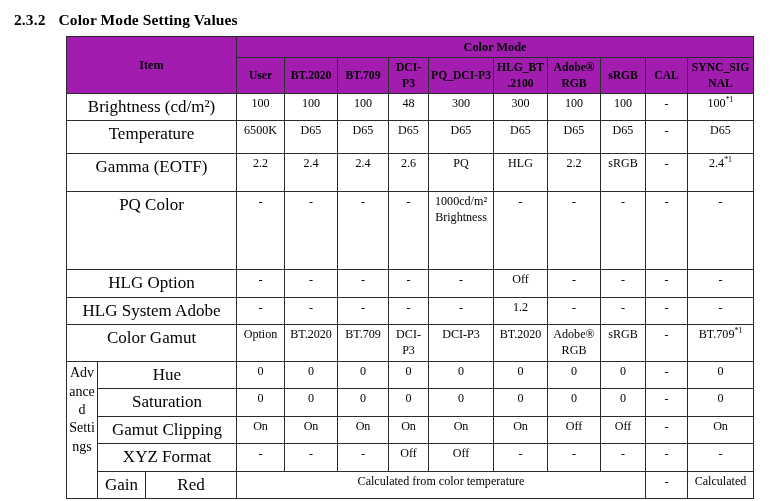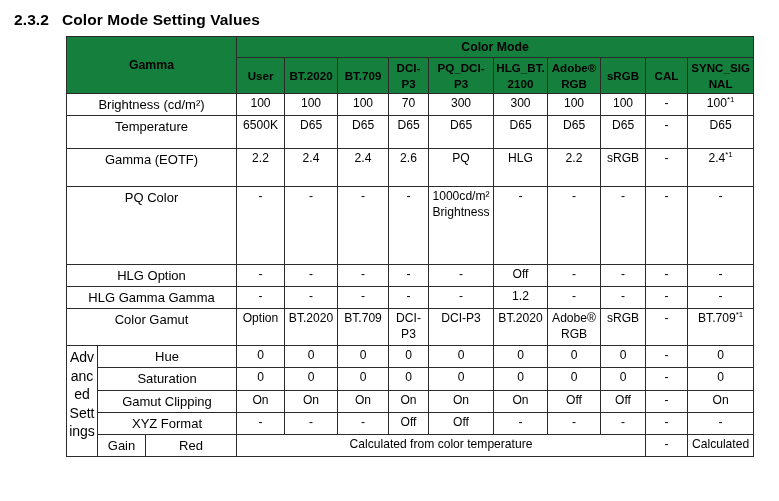--- a/index.html
+++ b/index.html
@@ -8,20 +8,21 @@
     width: 779px; height: 501px;
     background: #ffffff;
     font-family: "Liberation Sans", sans-serif;
     overflow: hidden;
   }
   .page {
     position: relative;
     width: 779px;
     height: 445px;
     background: #ffffff;
+    font-family: Liberation Serif, serif;
   }
   .heading {
     position: absolute;
     left: 14px;
     top: 11px;
     font-size: 15.5px;
     font-weight: bold;
     color: #000;
     letter-spacing: 0.1px;
     white-space: nowrap;
@@ -46,31 +47,31 @@
     padding: 2px 2px;
     vertical-align: top;
     text-align: center;
     font-weight: normal;
     line-height: 1.32;
     overflow: hidden;
     word-wrap: break-word;
     overflow-wrap: break-word;
   }
   table.ct thead th {
-    background: #15803d;
+    background: #a21caf;
     font-weight: bold;
     vertical-align: middle;
   }
   th.item-head { font-size: 12.3px; }
   th.cm-head { font-size: 12.3px; }
   td.item-label, th.item-label {
     text-align: left;
     padding-left: 5px;
     vertical-align: top;
-    font-size: 13px;
+    font-size: 17px;
   }
   td.val { font-size: 12.1px; }
   td.adv-vert {
     text-align: left;
     padding-left: 3px;
     font-size: 14px;
     vertical-align: top;
     line-height: 1.28;
   }
   sup { font-size: 0.65em; vertical-align: super; line-height: 0; }
@@ -96,21 +97,21 @@
         <col style="width:40px">
         <col style="width:65px">
         <col style="width:54px">
         <col style="width:53px">
         <col style="width:45px">
         <col style="width:42px">
         <col style="width:66px">
       </colgroup>
       <thead>
         <tr>
-          <th class="item-head" colspan="3" rowspan="2">Gamma</th>
+          <th class="item-head" colspan="3" rowspan="2">Item</th>
           <th class="cm-head" colspan="10">Color Mode</th>
         </tr>
         <tr>
           <th>User</th>
           <th>BT.2020</th>
           <th>BT.709</th>
           <th>DCI-P3</th>
           <th>PQ_DCI-P3</th>
           <th>HLG_BT.2100</th>
           <th>Adobe®RGB</th>
@@ -118,21 +119,21 @@
           <th>CAL</th>
           <th>SYNC_SIGNAL</th>
         </tr>
       </thead>
       <tbody id="tbody">
           <tr style="height: 22px;">
             <td class="item-label" colspan="3">Brightness (cd/m²)</td>
             <td class="val">100</td>
             <td class="val">100</td>
             <td class="val">100</td>
-            <td class="val">70</td>
+            <td class="val">48</td>
             <td class="val">300</td>
             <td class="val">300</td>
             <td class="val">100</td>
             <td class="val">100</td>
             <td class="val">-</td>
             <td class="val">100<sup>*1</sup></td>
           </tr>
           <tr style="height: 33px;">
             <td class="item-label" colspan="3">Temperature</td>
             <td class="val">6500K</td>
@@ -179,21 +180,21 @@
             <td class="val">-</td>
             <td class="val">-</td>
             <td class="val">-</td>
             <td class="val">Off</td>
             <td class="val">-</td>
             <td class="val">-</td>
             <td class="val">-</td>
             <td class="val">-</td>
           </tr>
           <tr style="height: 20px;">
-            <td class="item-label" colspan="3">HLG Gamma Gamma</td>
+            <td class="item-label" colspan="3">HLG System Adobe</td>
             <td class="val">-</td>
             <td class="val">-</td>
             <td class="val">-</td>
             <td class="val">-</td>
             <td class="val">-</td>
             <td class="val">1.2</td>
             <td class="val">-</td>
             <td class="val">-</td>
             <td class="val">-</td>
             <td class="val">-</td>

